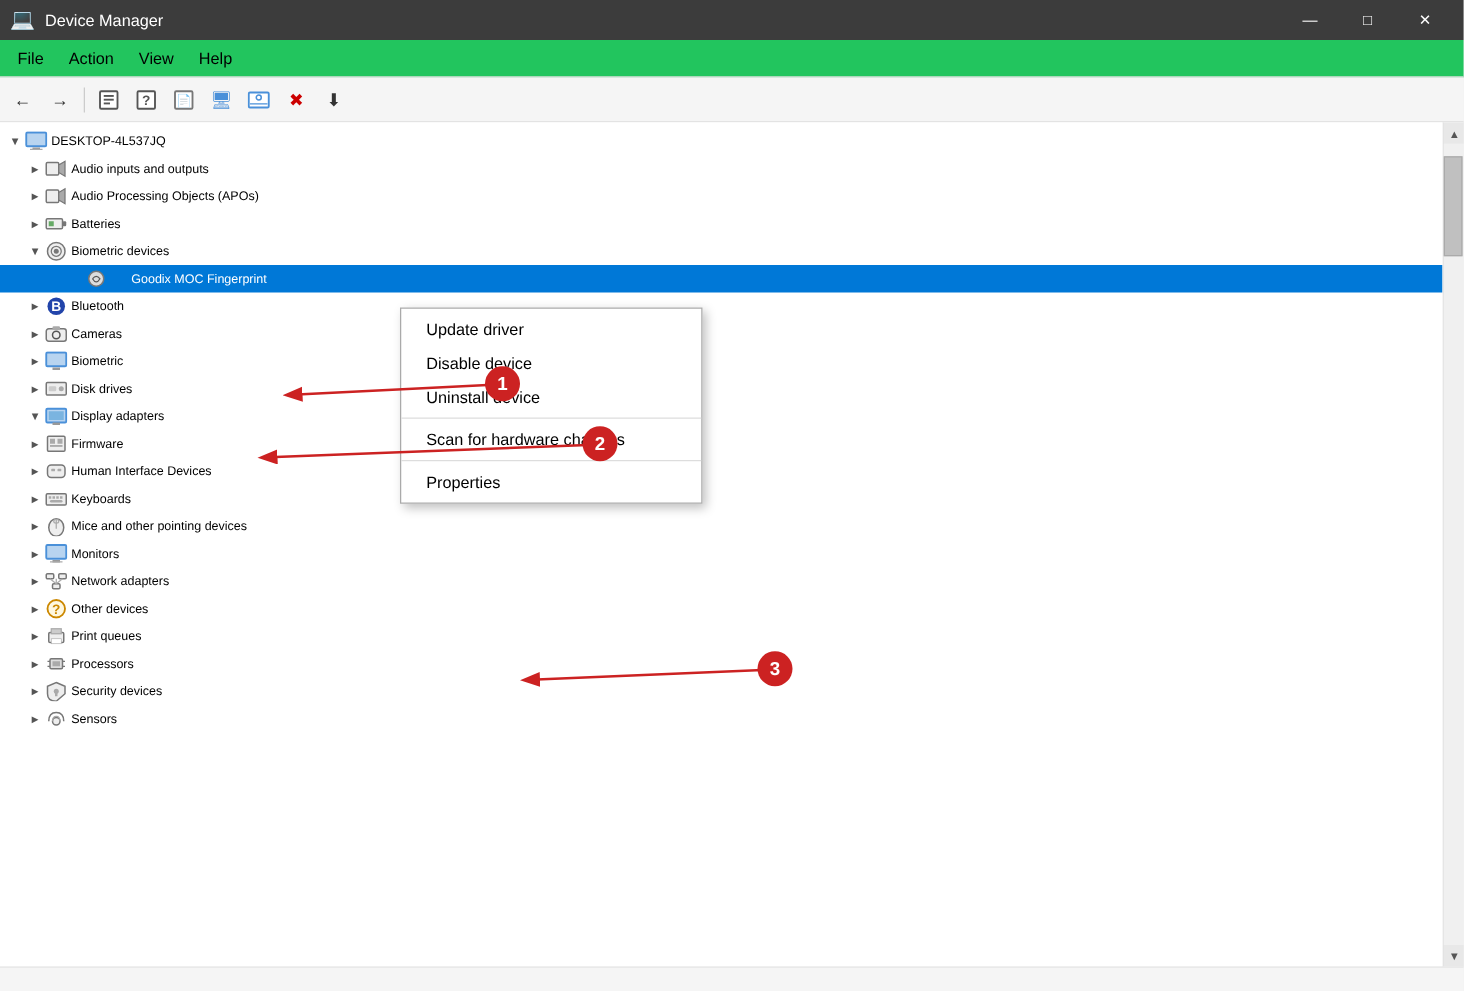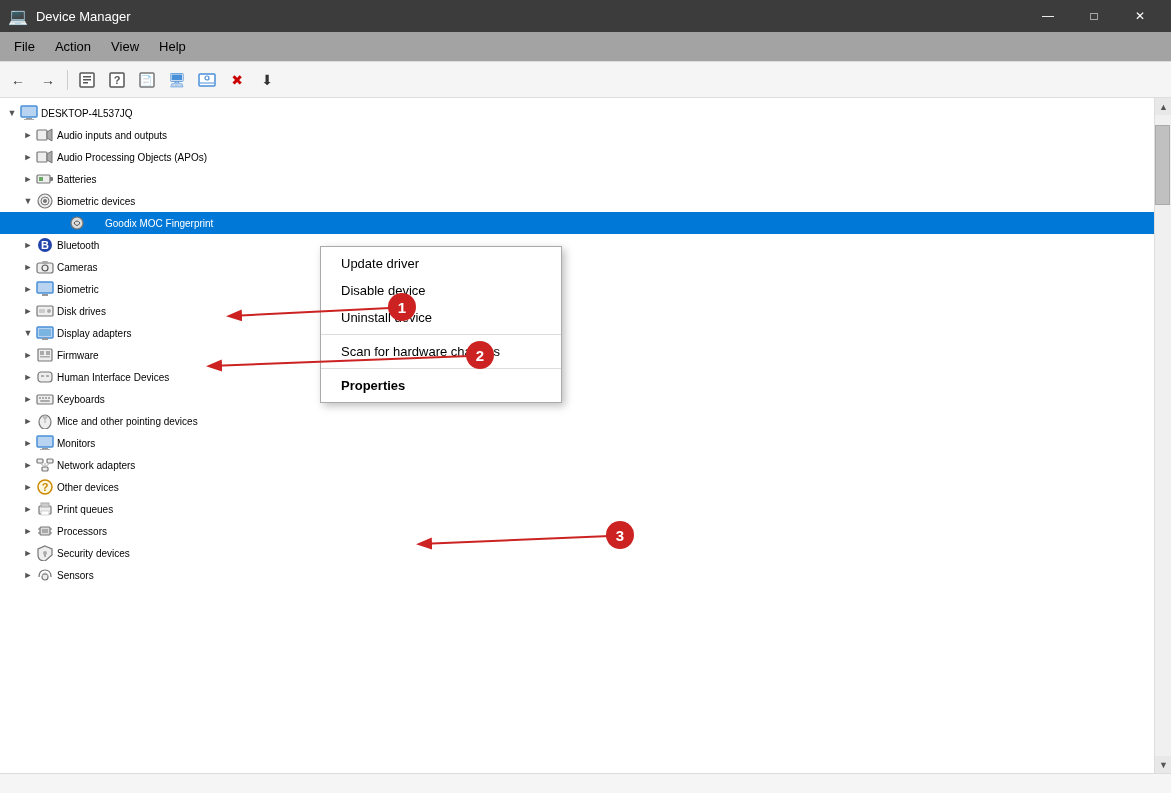--- a/index.html
+++ b/index.html
@@ -17,21 +17,21 @@
     }
     .titlebar-left { display: flex; align-items: center; gap: 8px; }
     .titlebar-controls { display: flex; gap: 0; }
     .titlebar-btn {
       width: 46px; height: 32px; display: flex; align-items: center; justify-content: center;
       color: white; font-size: 12px; cursor: pointer; background: transparent; border: none;
     }
 
     
     .menubar {
-      background: #a3a3a3;
+      background: #22c55e;
       border-bottom: 1px solid #ddd;
       height: 30px;
       display: flex;
       align-items: center;
       padding: 0 4px;
     }
     .menu-item {
       padding: 4px 10px;
       cursor: pointer;
       font-size: 13px;
@@ -142,21 +142,21 @@
       box-shadow: 3px 3px 8px rgba(0,0,0,0.25);
       z-index: 100;
       padding: 3px 0;
     }
     .ctx-item {
       padding: 6px 20px;
       cursor: pointer;
       font-size: 13px;
       color: #000;
     }
-    .ctx-item.bold { font-weight: 700; }
+    .ctx-item.bold { font-weight: 400; }
     .ctx-sep {
       height: 1px;
       background: #ddd;
       margin: 3px 0;
     }
 
     
     .annotation {
       position: absolute;
       width: 28px; height: 28px;

